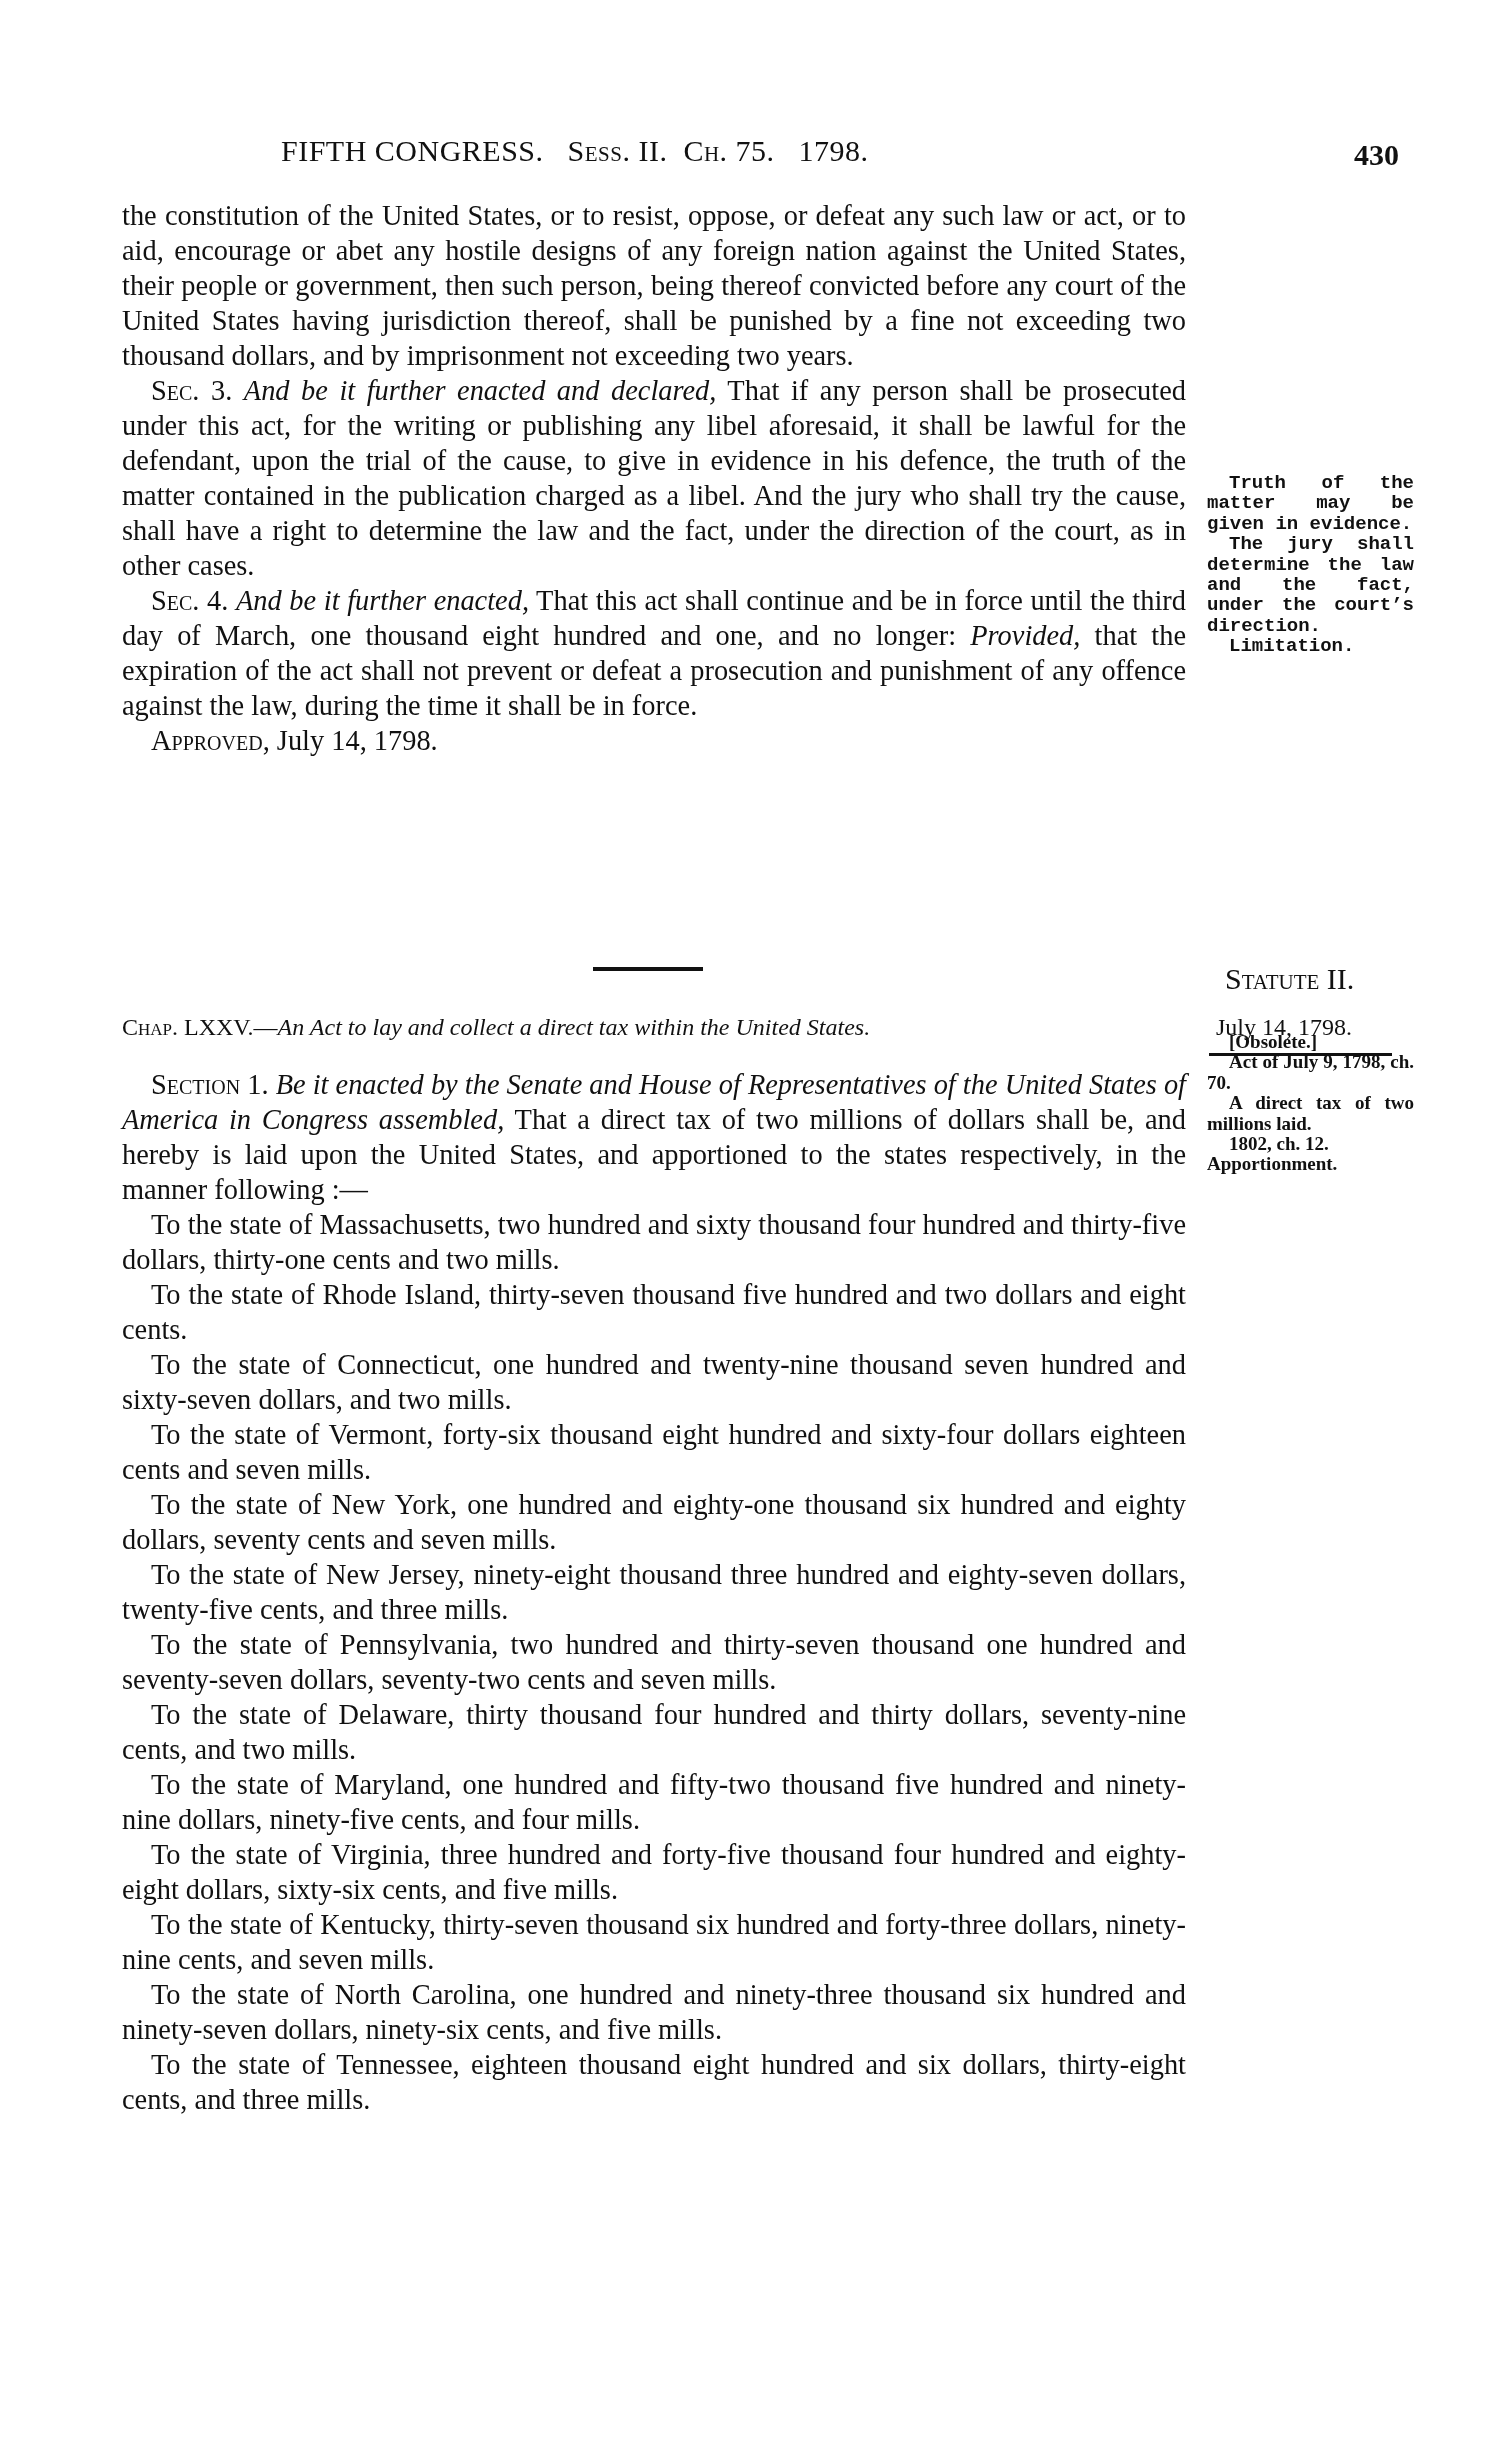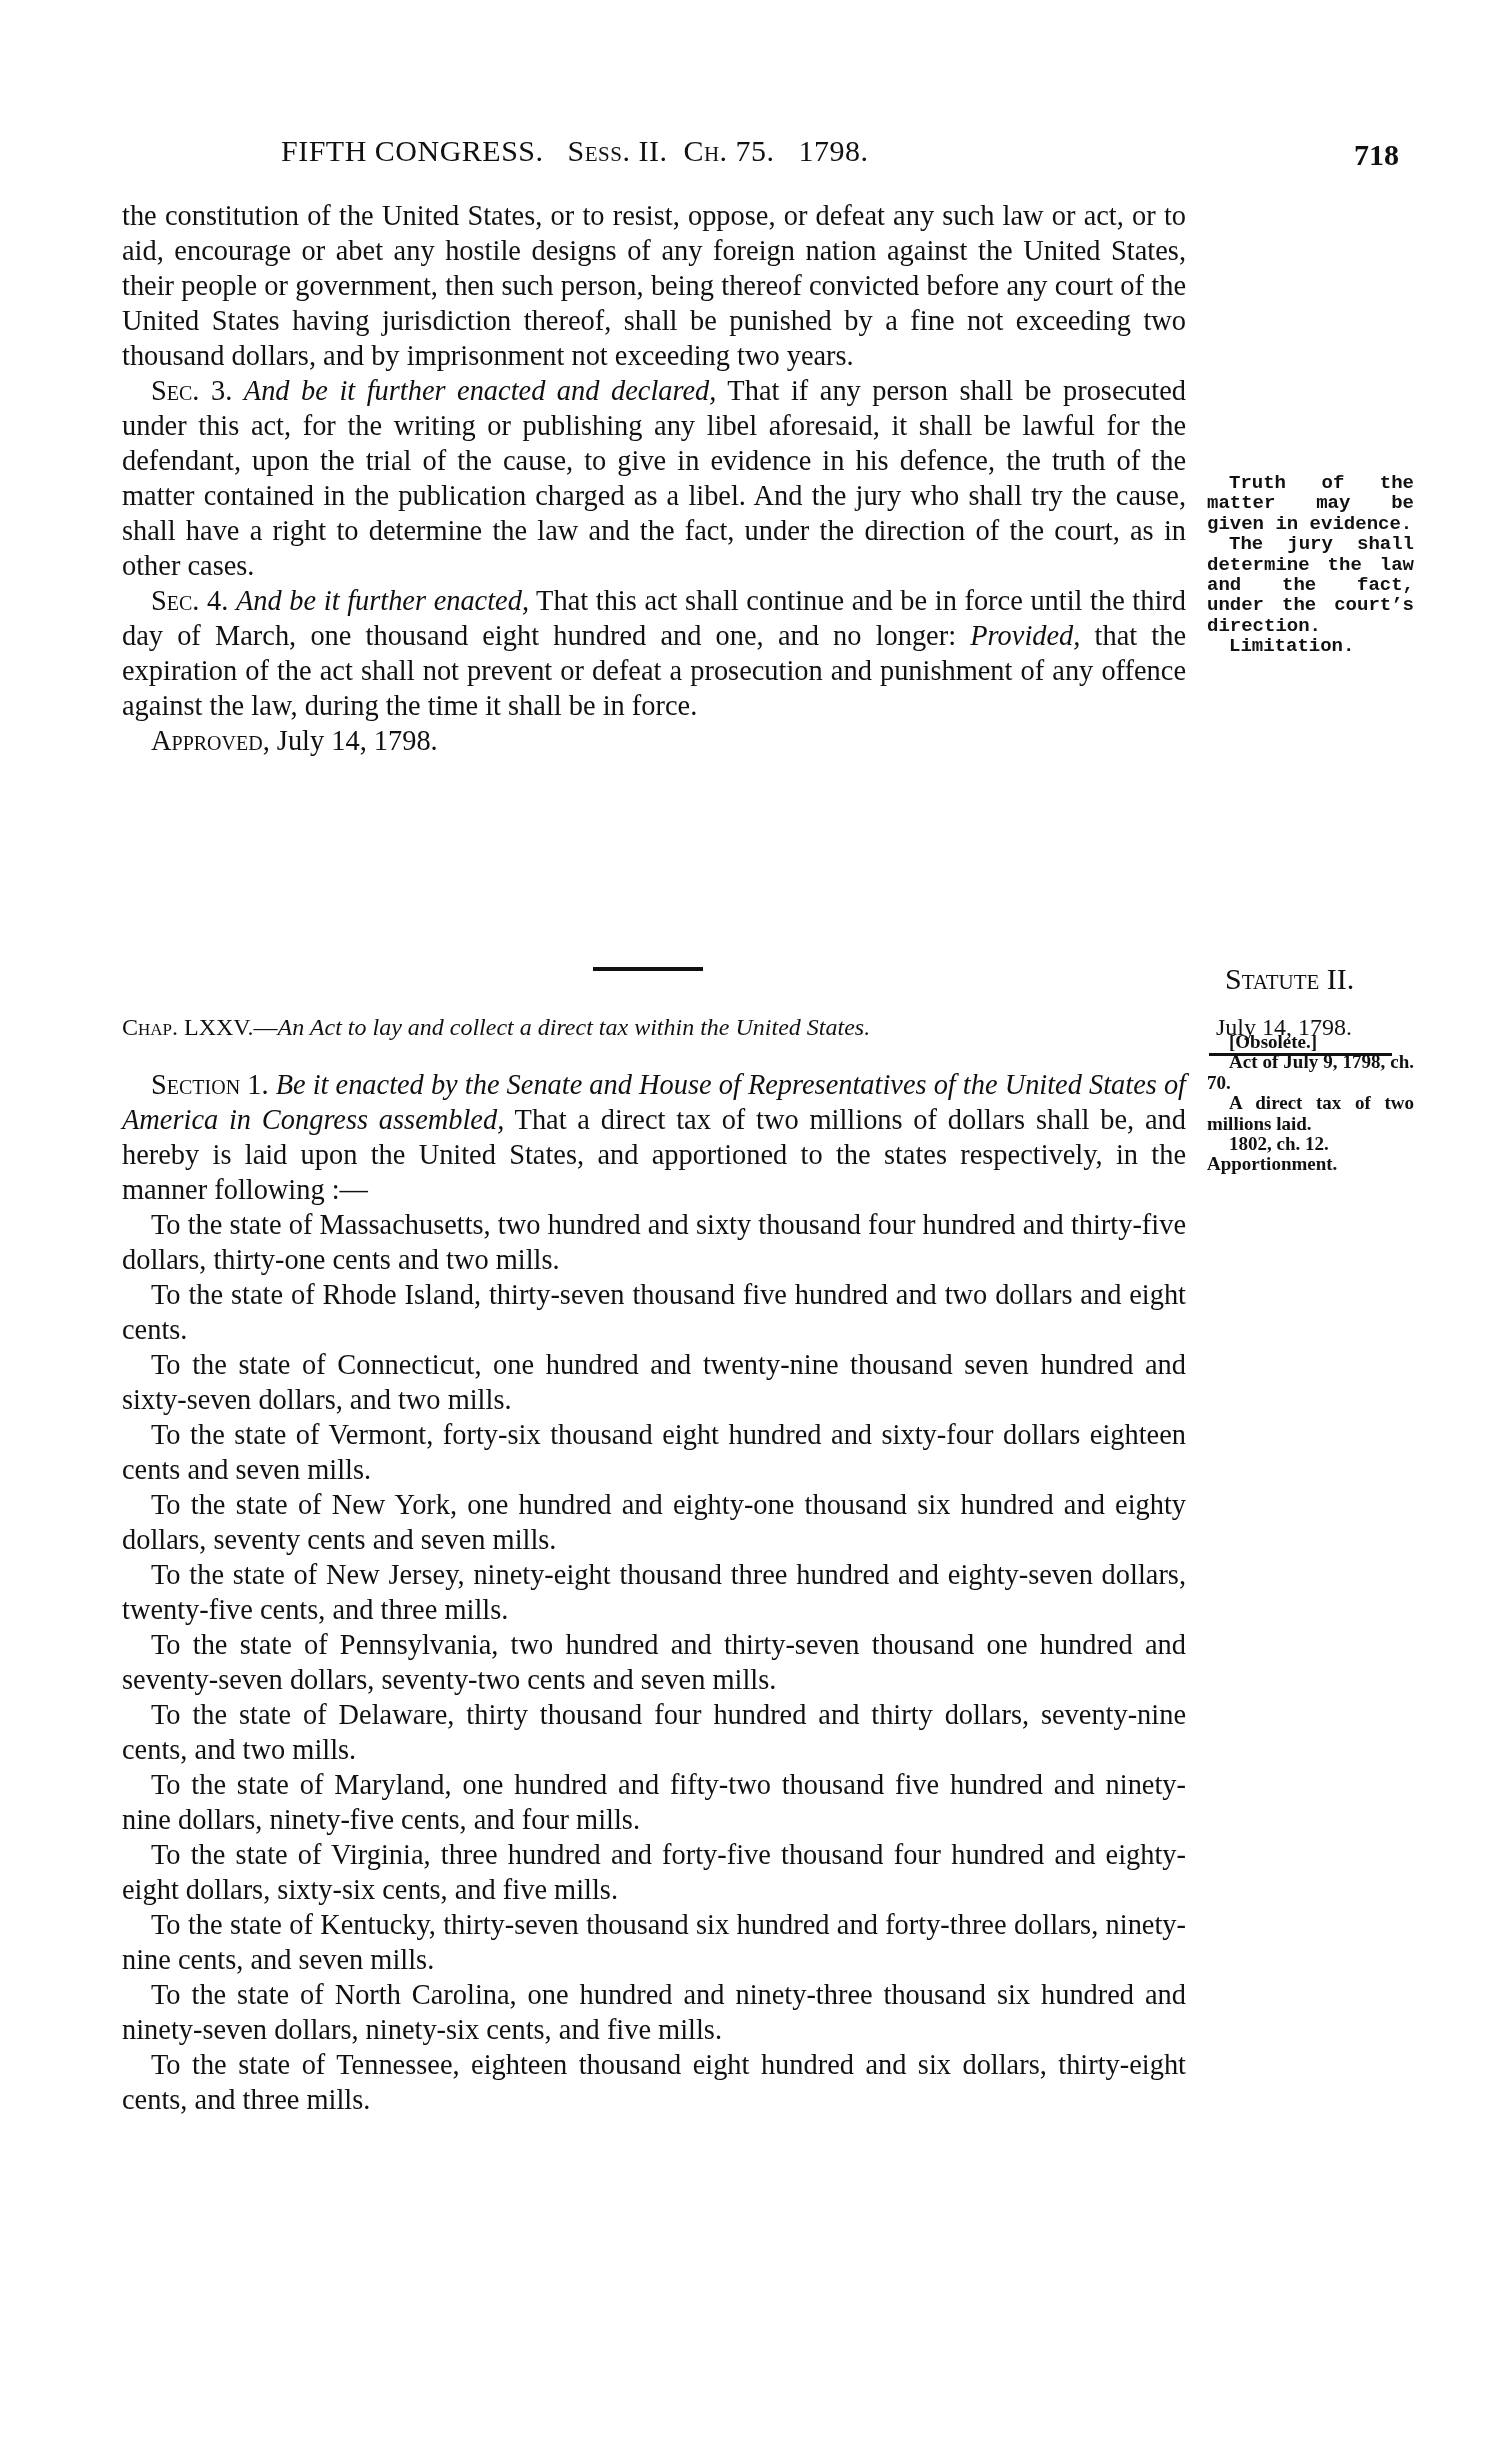--- a/index.html
+++ b/index.html
@@ -25,21 +25,21 @@
 </style>
 </head>
 <body>
 
 <div class="abs running-head">
   <span>FIFTH CONGRESS.</span>&nbsp;&nbsp;
   <span class="sc">Sess. II.</span>&nbsp;
   <span class="sc">Ch. 75.</span>&nbsp;&nbsp;
   <span>1798.</span>
 </div>
-<div class="abs page-num">718</div>
+<div class="abs page-num">430</div>
 
 <div class="abs body-col" style="top:198px;">
   <p>the constitution of the United States, or to resist, oppose, or defeat any such law or act, or to aid, encourage or abet any hostile designs of any foreign nation against the United States, their people or government, then such person, being thereof convicted before any court of the United States having jurisdiction thereof, shall be punished by a fine not exceeding two thousand dollars, and by imprisonment not exceeding two years.</p>
   <p class="ind"><span class="sc">Sec. 3.</span> <span class="it">And be it further enacted and declared,</span><span> That if any person shall be prosecuted under this act, for the writing or publishing any libel aforesaid, it shall be lawful for the defendant, upon the trial of the cause, to give in evidence in his defence, the truth of the matter contained in the publication charged as a libel.  And the jury who shall try the cause, shall have a right to determine the law and the fact, under the direction of the court, as in other cases.</span></p>
   <p class="ind"><span class="sc">Sec. 4.</span> <span class="it">And be it further enacted,</span><span> That this act shall continue and be in force until the third day of March, one thousand eight hundred and one, and no longer: </span><span class="it">Provided,</span><span> that the expiration of the act shall not prevent or defeat a prosecution and punishment of any offence against the law, during the time it shall be in force.</span></p>
   <p class="ind"><span class="sc">Approved,</span><span> July 14, 1798.</span></p>
 </div>
 
 <div class="abs margin-col" style="top:473px;font-family:Liberation Mono, monospace;">
   <p class="note ind">Truth of the matter may be given in evidence.</p>

